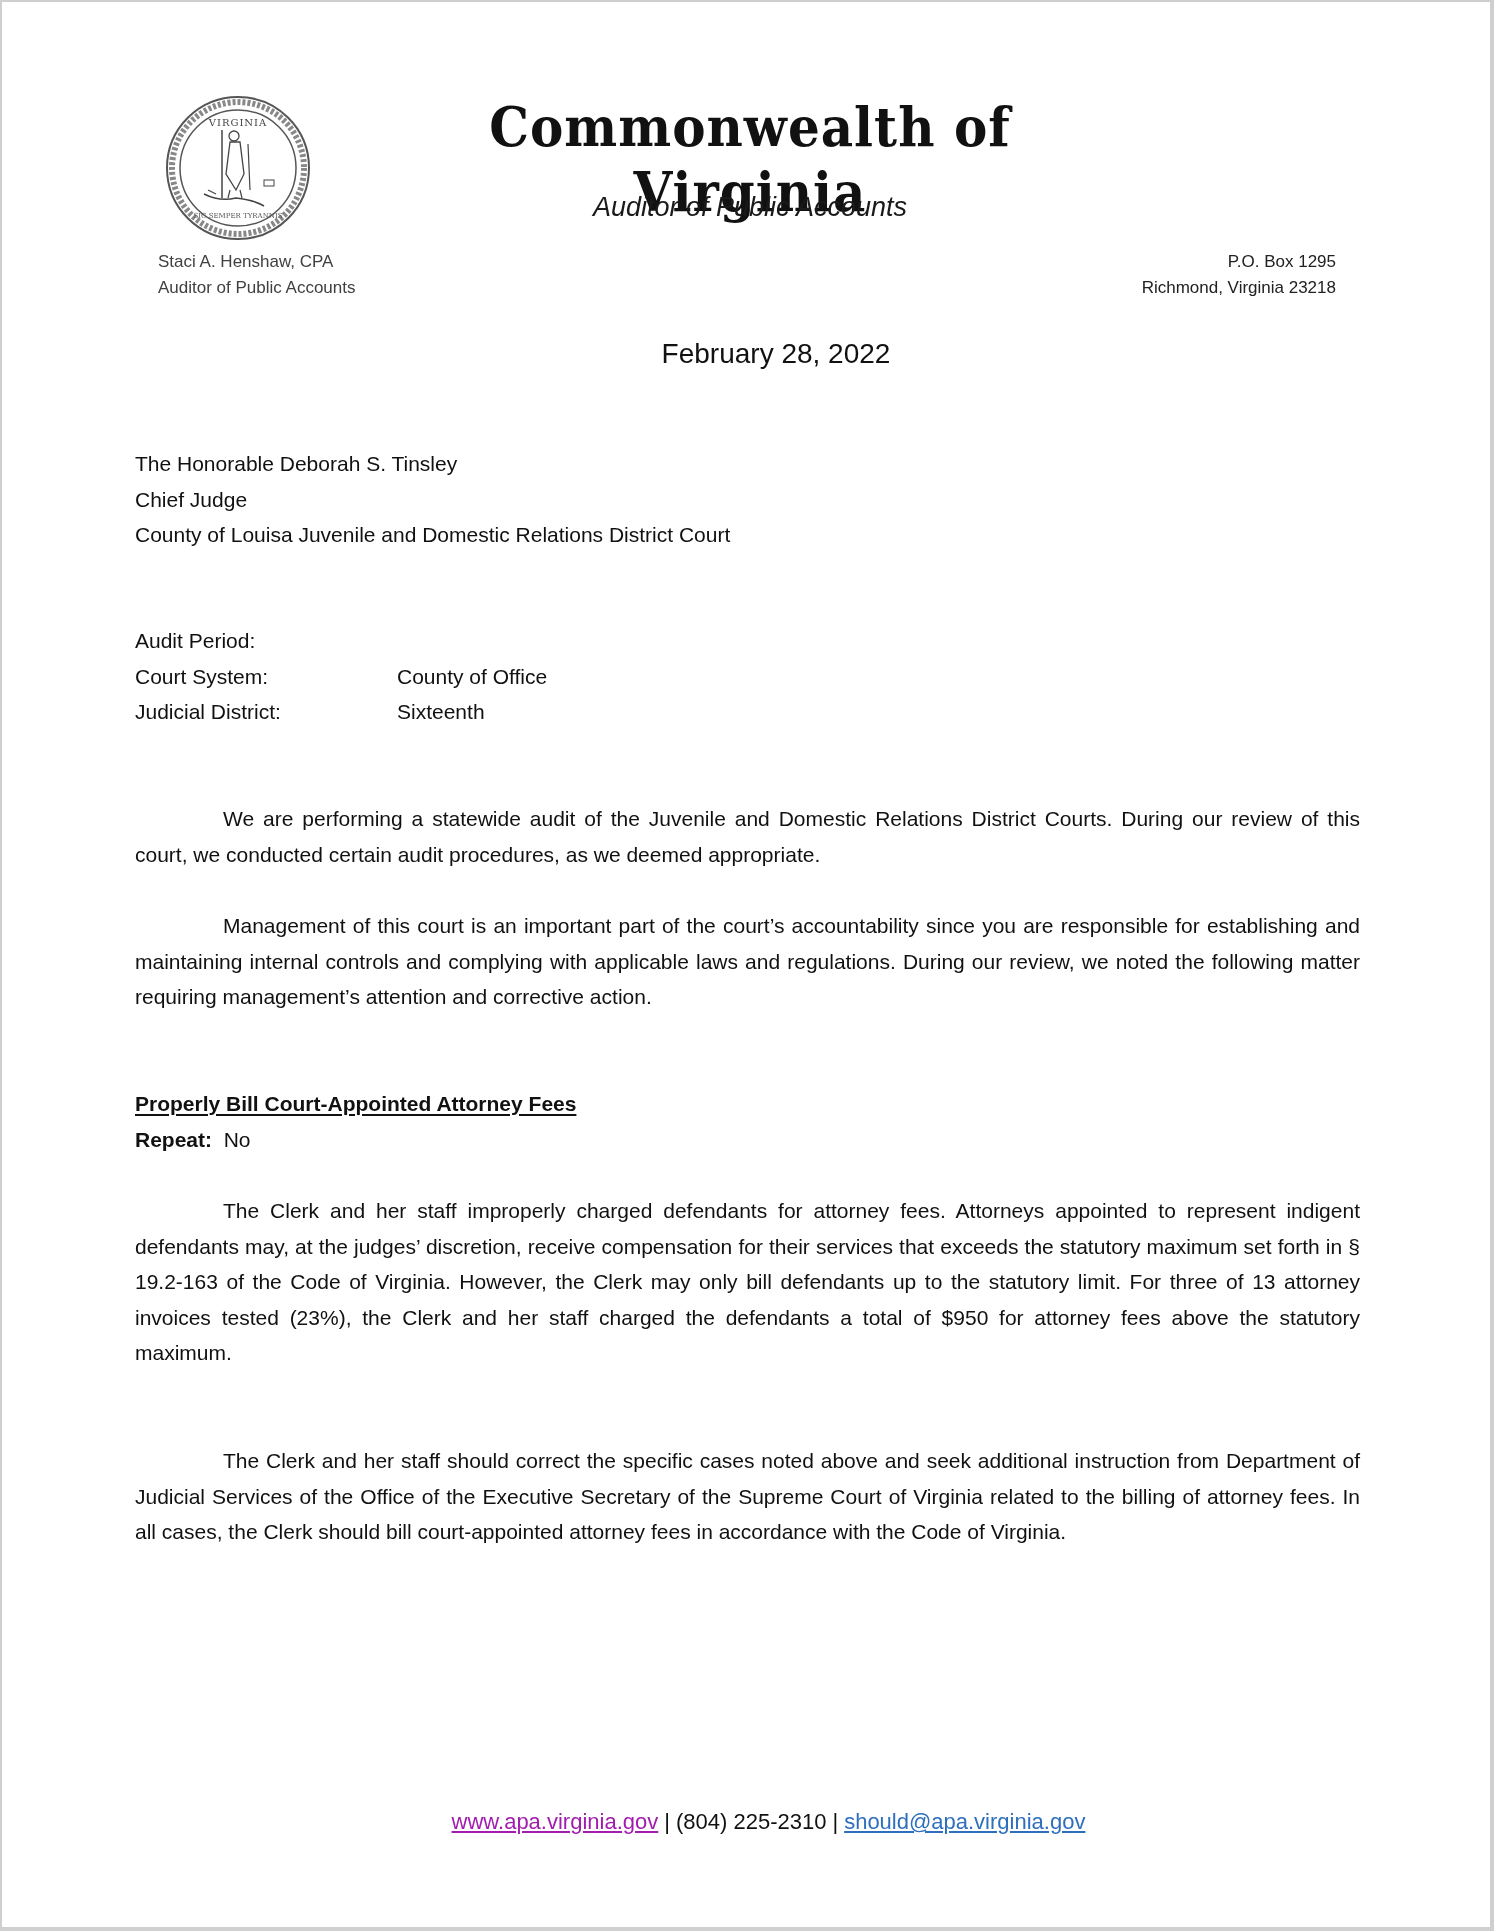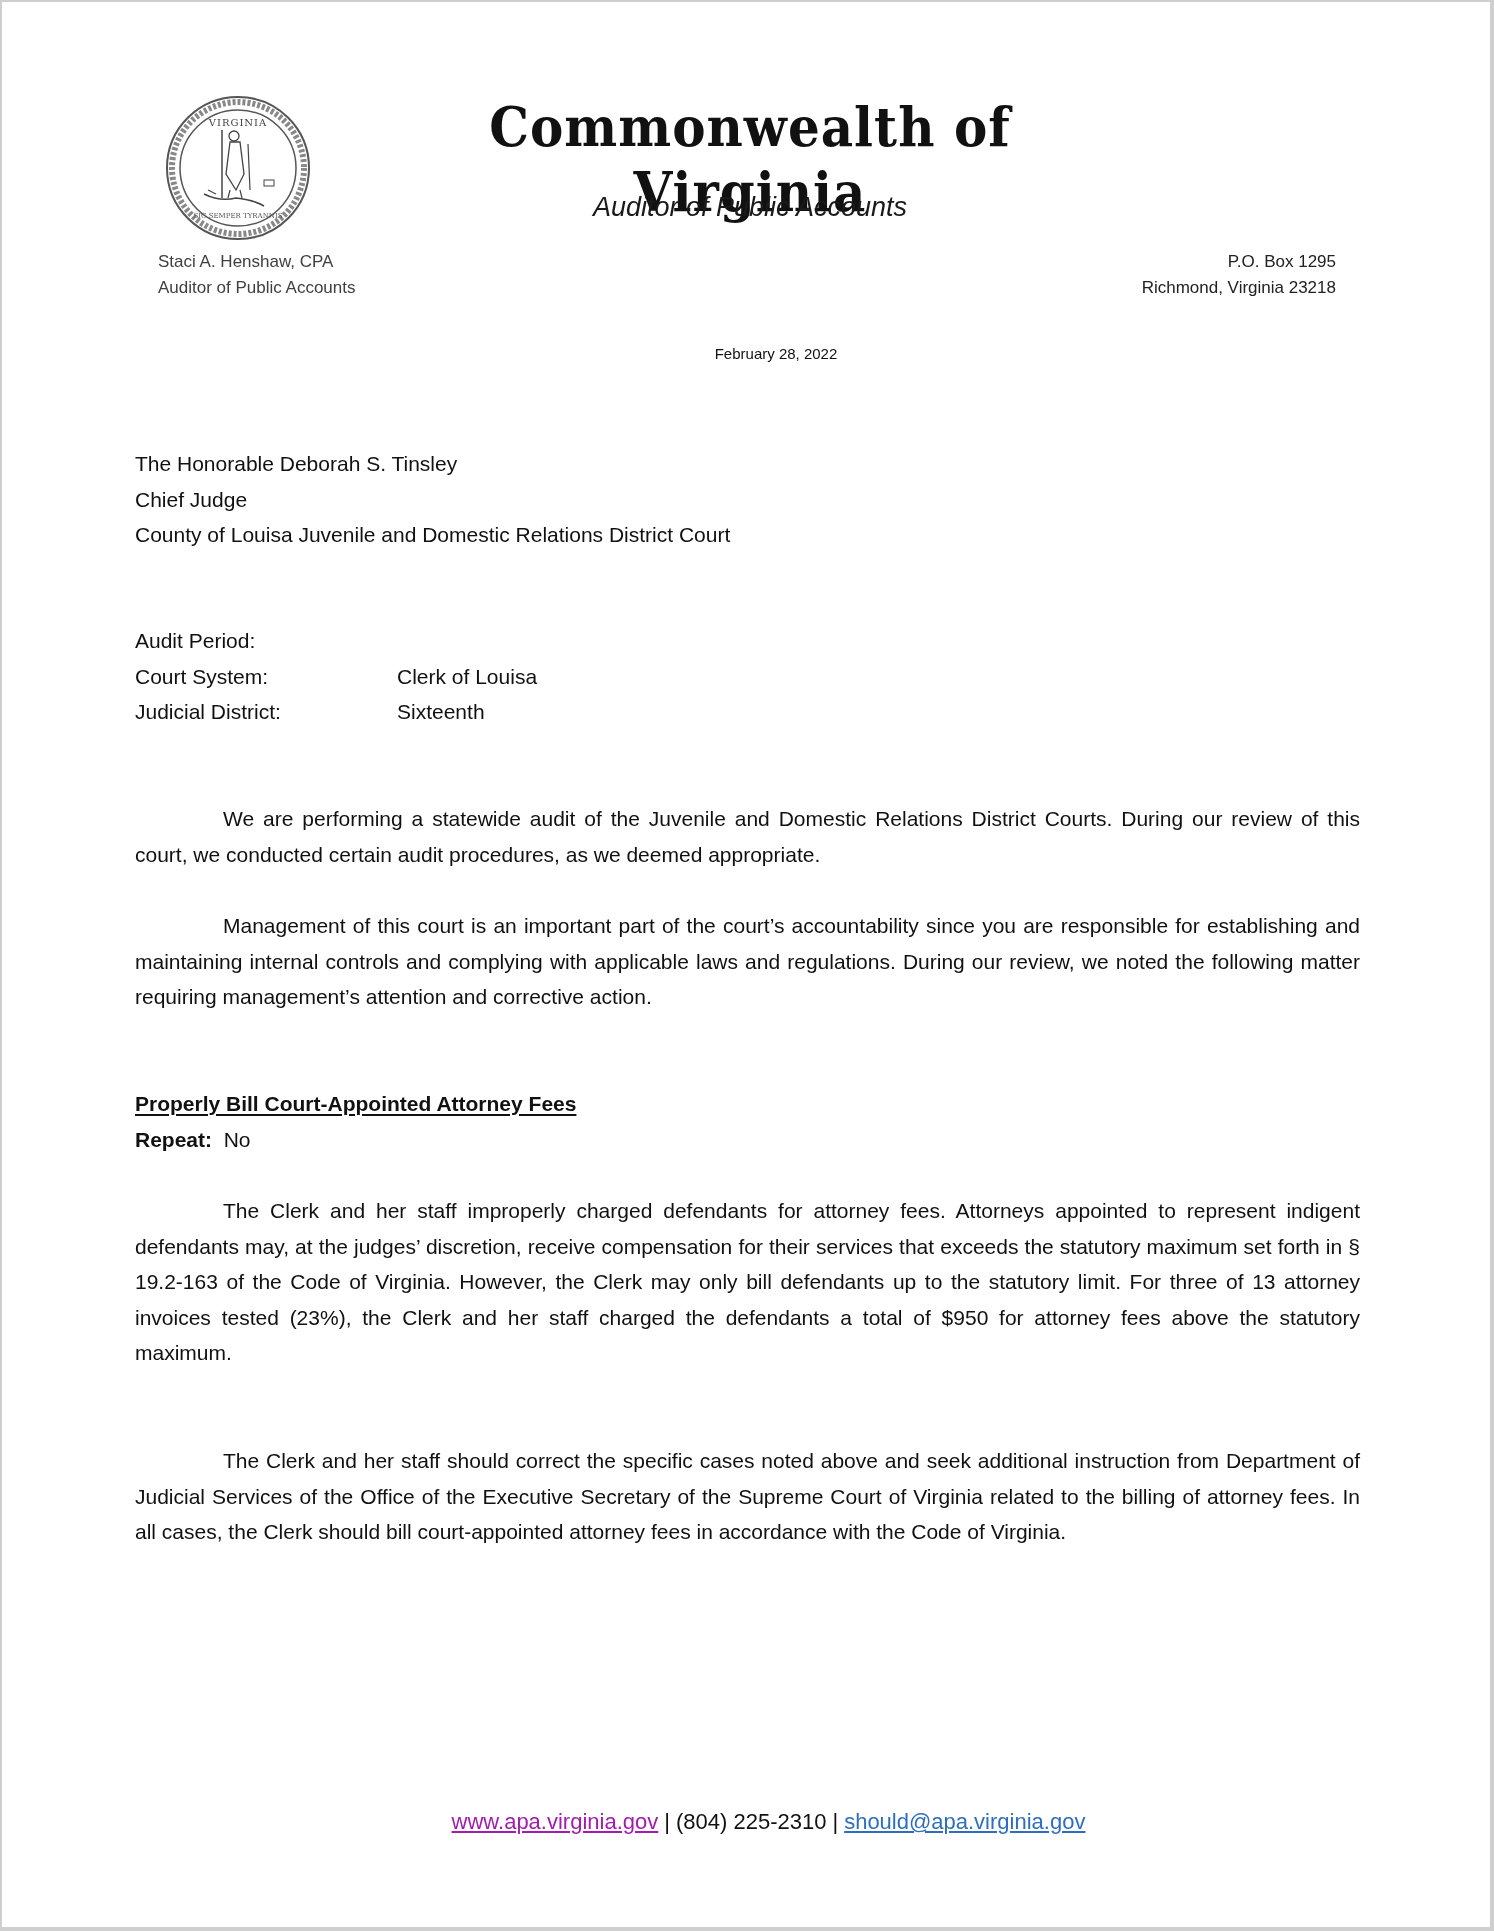--- a/index.html
+++ b/index.html
@@ -27,21 +27,21 @@
       transform: scaleY(1.08);
     }
     .subtitle {
       position: absolute; left: 480px; top: 190px; width: 540px; text-align: center;
       font-style: italic; font-size: 27px; line-height: 34px; color: #1a1a1a;
     }
     .hdr-left { position: absolute; left: 158px; top: 249px; font-size: 17px; line-height: 26px; color: #404040; }
     .hdr-right { position: absolute; right: 158px; top: 249px; font-size: 17px; line-height: 26px; color: #222; text-align: right; }
     .hdr-line { display: block; }
 
-    .date { position: absolute; left: 0; width: 1476px; top: 340px; text-align: center; font-size: 15px; line-height: 28px; padding-left: 76px; box-sizing: border-box; }
+    .date { position: absolute; left: 0; width: 1476px; top: 340px; text-align: center; font-size: 28px; line-height: 28px; padding-left: 76px; box-sizing: border-box; }
 
     .text { font-size: 21px; line-height: 35.6px; }
     .recipient { position: absolute; left: 135px; top: 446px; }
     .recipient .line { display: block; }
 
     .audit-table { position: absolute; left: 135px; top: 623px; }
     .audit-row { display: flex; height: 35.6px; }
     .audit-label { width: 262px; }
 
     .para {
@@ -103,21 +103,21 @@
   <span class="line">Chief Judge</span>
   <span class="line">County of Louisa Juvenile and Domestic Relations District Court</span>
 </div>
 
 <div class="audit-table text">
   <div class="audit-row">
     <span class="audit-label">Audit Period:</span>
   </div>
   <div class="audit-row">
     <span class="audit-label">Court System:</span>
-    <span>Clerk of Louisa</span>
+    <span>County of Office</span>
   </div>
   <div class="audit-row">
     <span class="audit-label">Judicial District:</span>
     <span>Sixteenth</span>
   </div>
 </div>
 
 <p class="para text p1">We are performing a statewide audit of the Juvenile and Domestic Relations District Courts. During our review of this court, we conducted certain audit procedures, as we deemed appropriate.</p>
 <p class="para text p2">Management of this court is an important part of the court’s accountability since you are responsible for establishing and maintaining internal controls and complying with applicable laws and regulations.  During our review, we noted the following matter requiring management’s attention and corrective action.</p>
 

